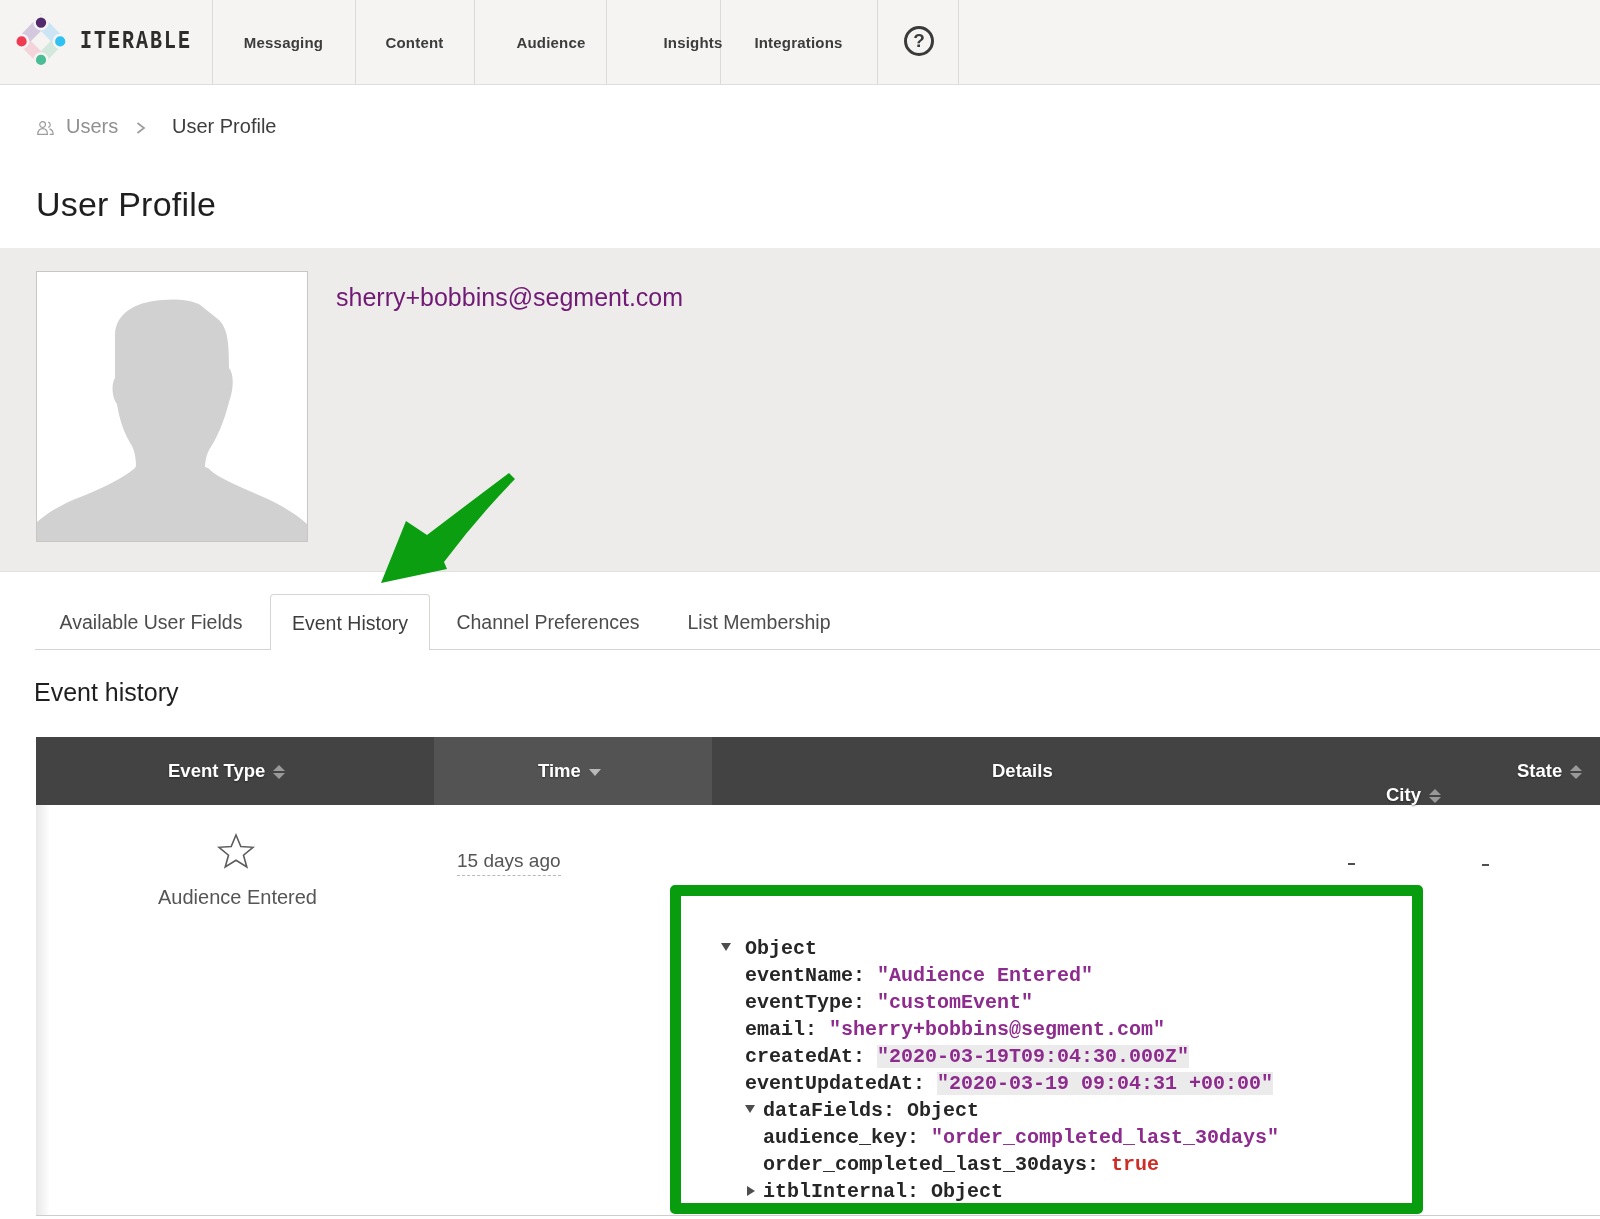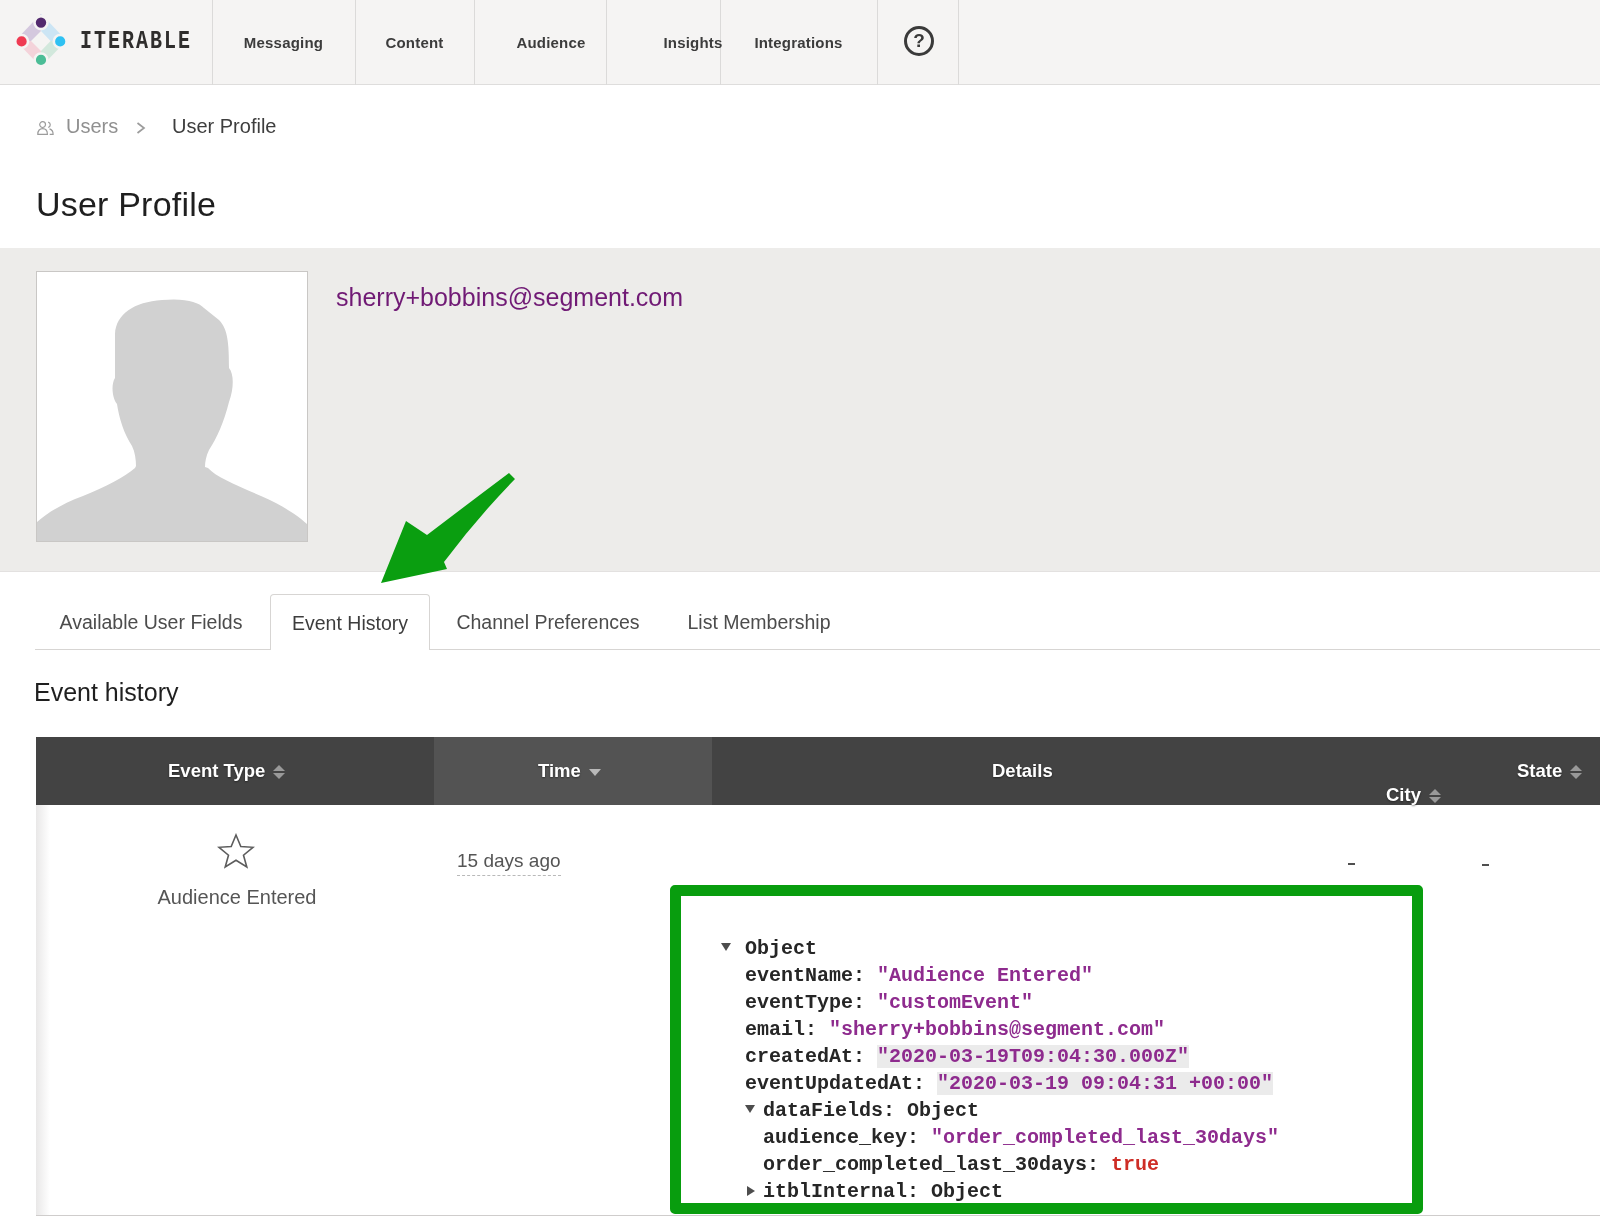--- a/index.html
+++ b/index.html
@@ -148,21 +148,21 @@
 <div class="abs thlabel" style="left:992px;">Details</div>
 <div class="abs thlabel" style="left:1386px;margin-top:24px;">City<span class="sort"><div class="u"></div><div class="d"></div></span></div>
 <div class="abs thlabel" style="left:1517px;">State<span class="sort"><div class="u"></div><div class="d"></div></span></div>
 
 <div class="abs leftfade"></div>
 <div class="abs bottomline"></div>
 
 <svg class="abs" style="left:217px; top:833px;" width="38" height="36" viewBox="0 0 38 36">
   <path d="M19,2 L23.8,13.5 L36,14.3 L26.5,22.2 L29.8,34 L19,27.2 L8.2,34 L11.5,22.2 L2,14.3 L14.2,13.5 Z" fill="#fff" stroke="#5d5d5d" stroke-width="1.6"></path>
 </svg>
-<div class="abs cellgray" style="left:157px; top:886px; width:160px; text-align:center; white-space:nowrap; font-size:20px;">Audience Entered</div>
+<div class="abs cellgray" style="left:157px; top:886px; width:160px; text-align:right; white-space:nowrap; font-size:20px;">Audience Entered</div>
 <div class="abs cellgray dashed" style="left:457px; top:850px;">15 days ago</div>
 <div class="abs" style="left:1348px; top:863px; width:7px; height:2px; background:#4f4f4f;"></div>
 <div class="abs" style="left:1482px; top:864px; width:7px; height:2px; background:#4f4f4f;"></div>
 
 <div class="abs gbox"></div>
 <div class="abs tri dn" style="left:721px; top:943px;"></div>
 <div class="abs tri dn" style="left:745px; top:1105px;"></div>
 <div class="abs tri rt" style="left:747px; top:1186px;"></div>
 <div class="abs jline" style="left:745px; top:935px;">Object</div>
 <div class="abs jline" style="left:745px; top:962px;">eventName: <span class="pv">"Audience Entered"</span></div>

